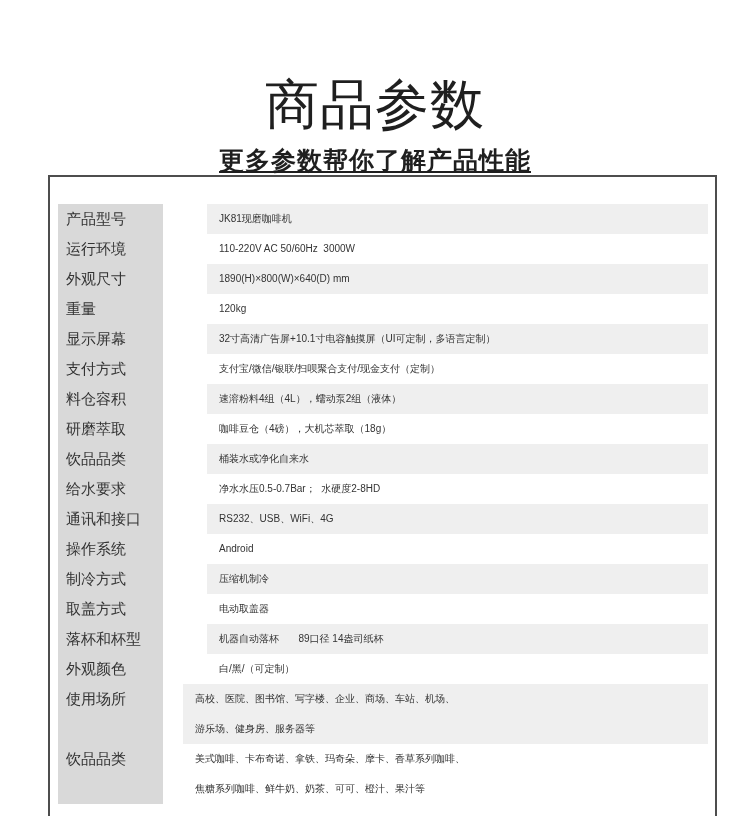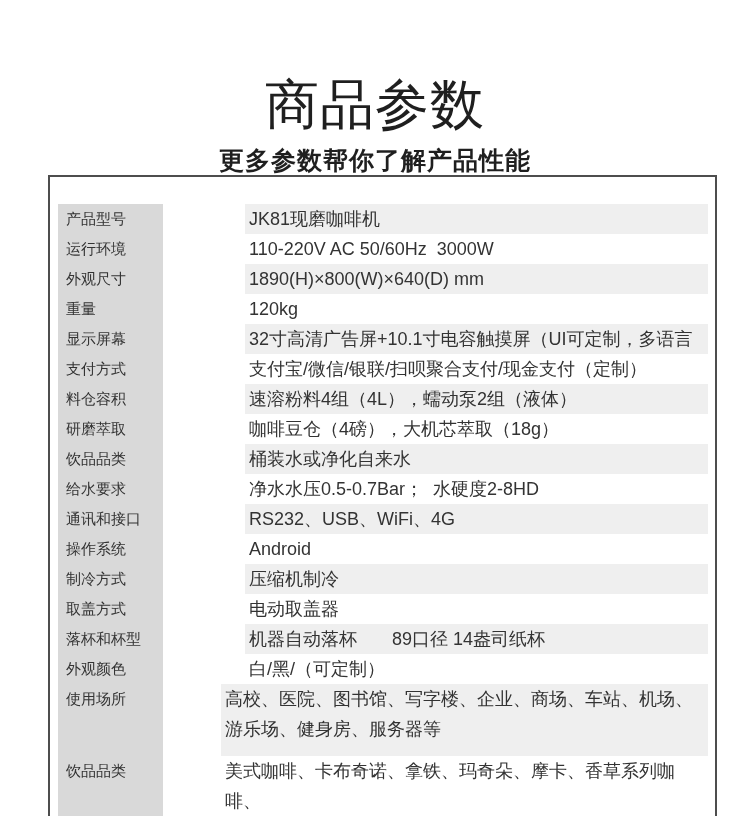--- a/index.html
+++ b/index.html
@@ -26,20 +26,21 @@
     letter-spacing:1px;
     color:var(--title-color);
     line-height:1.05;
   }
   .subtitle{
     font-size:25px;
     font-weight:600;
     letter-spacing:1px;
     color:var(--title-color);
     margin-top:11px;
+    text-decoration:underline;
   }
   .spec-panel{
     position:absolute;
     left:48px;top:129px;
     width:669px;height:646px;
     border:2px solid var(--border-color);
     background:#fff;
   }
   .spec-table{
     position:absolute;
@@ -52,31 +53,30 @@
     background:var(--label-bg);
     padding-left:8px;
     font-size:15px;
     line-height:30px;
     color:var(--text-color);
     flex:none;
   }
   .row .gap{width:20px;flex:none;background:#fff;}
   .row .value{
     flex:1;
-    padding-left:4px;
-    font-size:18px;
+    padding-left:12px;
+    font-size:10px;
     line-height:30px;
     color:var(--text-color);
     white-space:pre-wrap;
     background:#fff;
-    margin-left:38px;
   }
   .row.striped .value{background:var(--stripe-bg);}
   .row.single{height:30px;gap:12px;}
-  .row.double{height:72px;}
+  .row.double{height:60px;}
 </style>
 </head>
 <body>
 
 <div class="page">
   <div class="header">
     <div class="title">商品参数</div>
     <div class="subtitle">更多参数帮你了解产品性能</div>
   </div>
 

